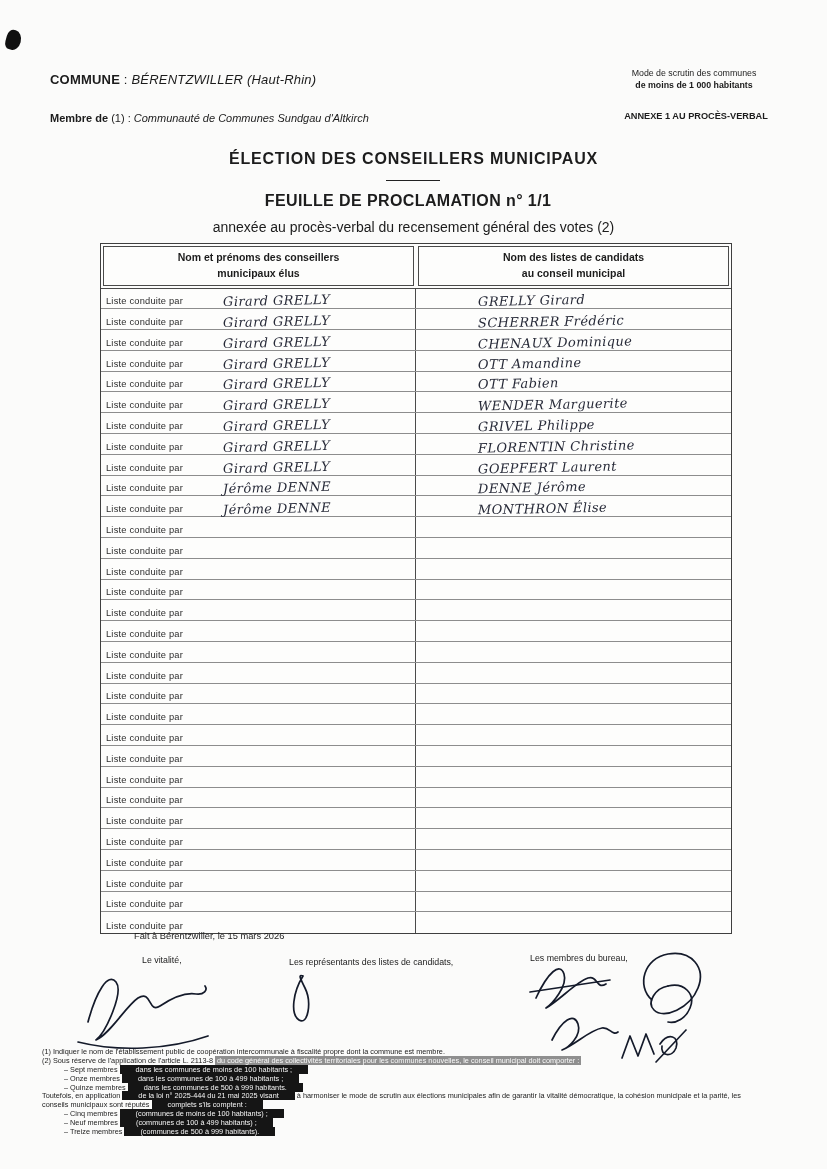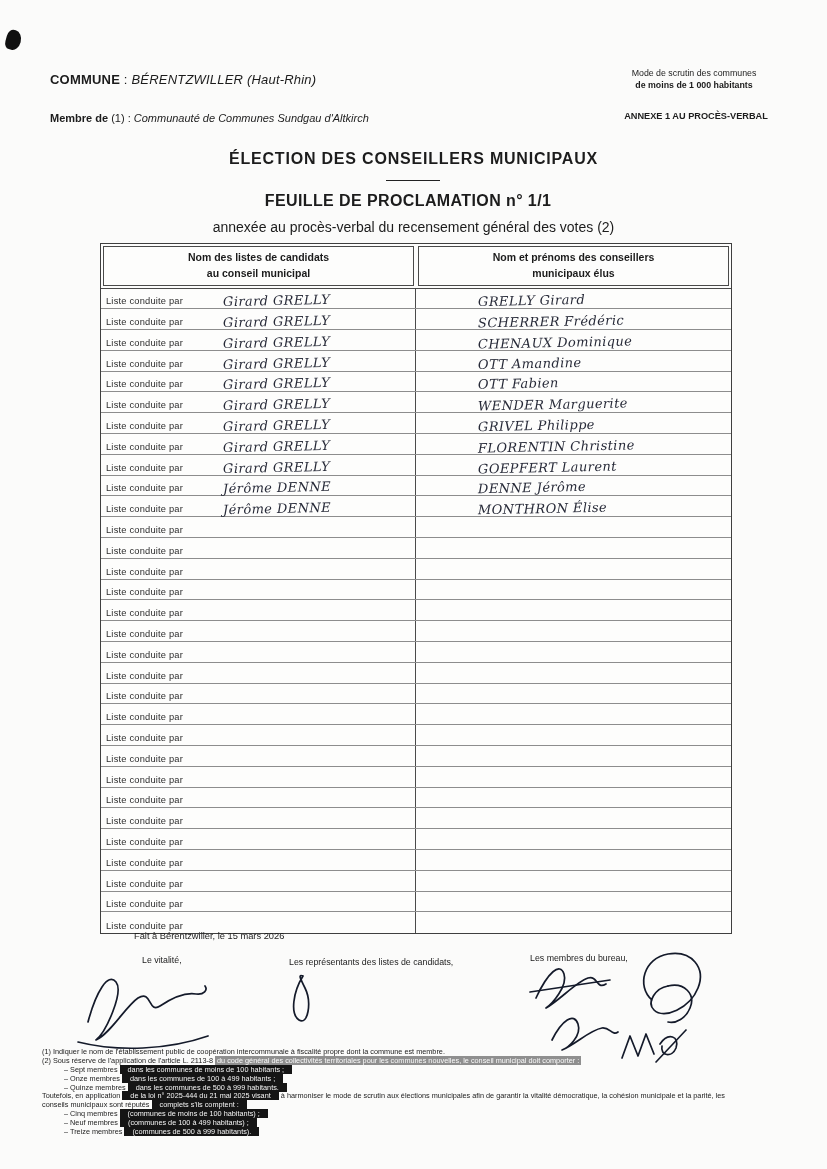--- a/index.html
+++ b/index.html
@@ -47,21 +47,21 @@
   .sig-label { position:absolute; font-size:8.8px; color:#222; }
   .lp { left:142px; top:955px; }
   .lr { left:289px; top:957px; }
   .lb { left:530px; top:953px; }
   .sigs { position:absolute; left:0; top:940px; pointer-events:none; }
   .sigs path { fill:none; stroke:#141a2a; stroke-width:1.7; stroke-linecap:round; stroke-linejoin:round; }
 
   .footnotes { position:absolute; left:42px; top:1048px; width:748px; font-size:7.3px;
                line-height:1.22; color:#222; }
   .fline.ind { margin-left:22px; }
-  .hl-dark { background:#151515; color:#f4f4f4; padding:0 8px; }
+  .hl-dark { background:#151515; color:#f4f4f4; padding:0 16px; }
   .hl-gray { background:#8f8f8f; color:#fbfbfb; padding:0 2px; }
 </style>
 </head>
 <body>
 
 <div class="page">
 
   <div class="scan-blob"></div>
 
   <div class="hdr-commune">
@@ -77,24 +77,24 @@
   </div>
   <div class="annexe">ANNEXE 1 AU PROCÈS-VERBAL</div>
 
   <div class="title1">ÉLECTION DES CONSEILLERS MUNICIPAUX</div>
   <div class="title-sep"></div>
   <div class="title2">FEUILLE DE PROCLAMATION n° 1/1</div>
   <div class="subtitle">annexée au procès-verbal du recensement général des votes (2)</div>
 
   <div class="table">
     <div class="thead">
+      <div class="th">Nom et prénoms des conseillers
+municipaux élus</div>
       <div class="th">Nom des listes de candidats
 au conseil municipal</div>
-      <div class="th">Nom et prénoms des conseillers
-municipaux élus</div>
     </div>
     <div class="tbody">
         <div class="trow">
           <div class="tcell c1">
             <span class="prefix">Liste conduite par</span>
             <span class="handwriting">Girard GRELLY</span>
           </div>
           <div class="tcell c2">
             <span class="handwriting">GRELLY Girard</span>
           </div>

